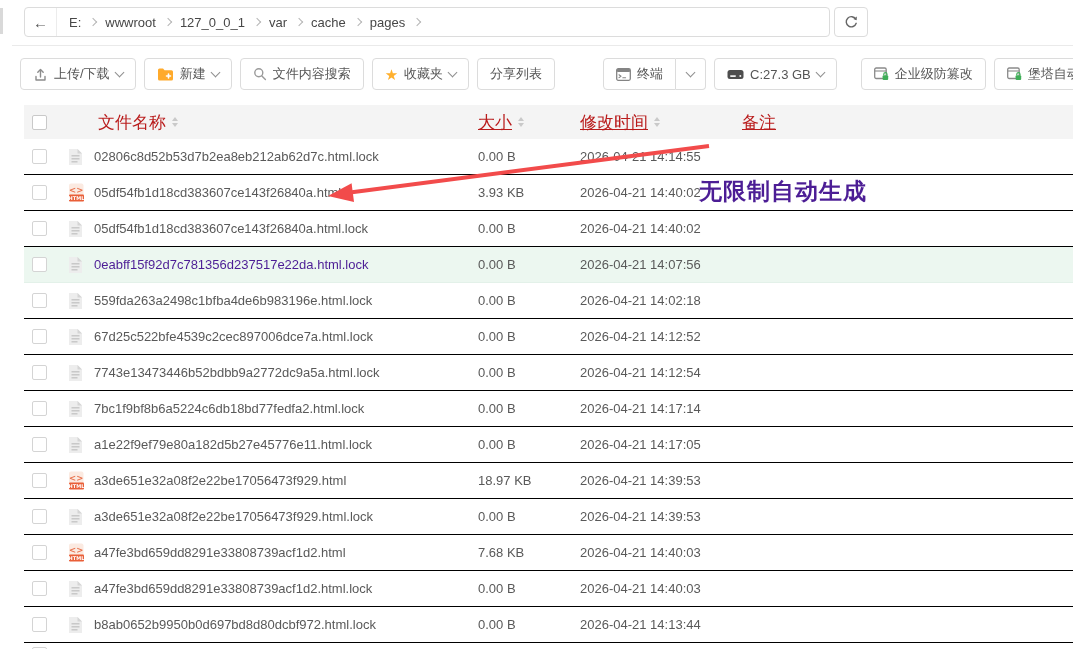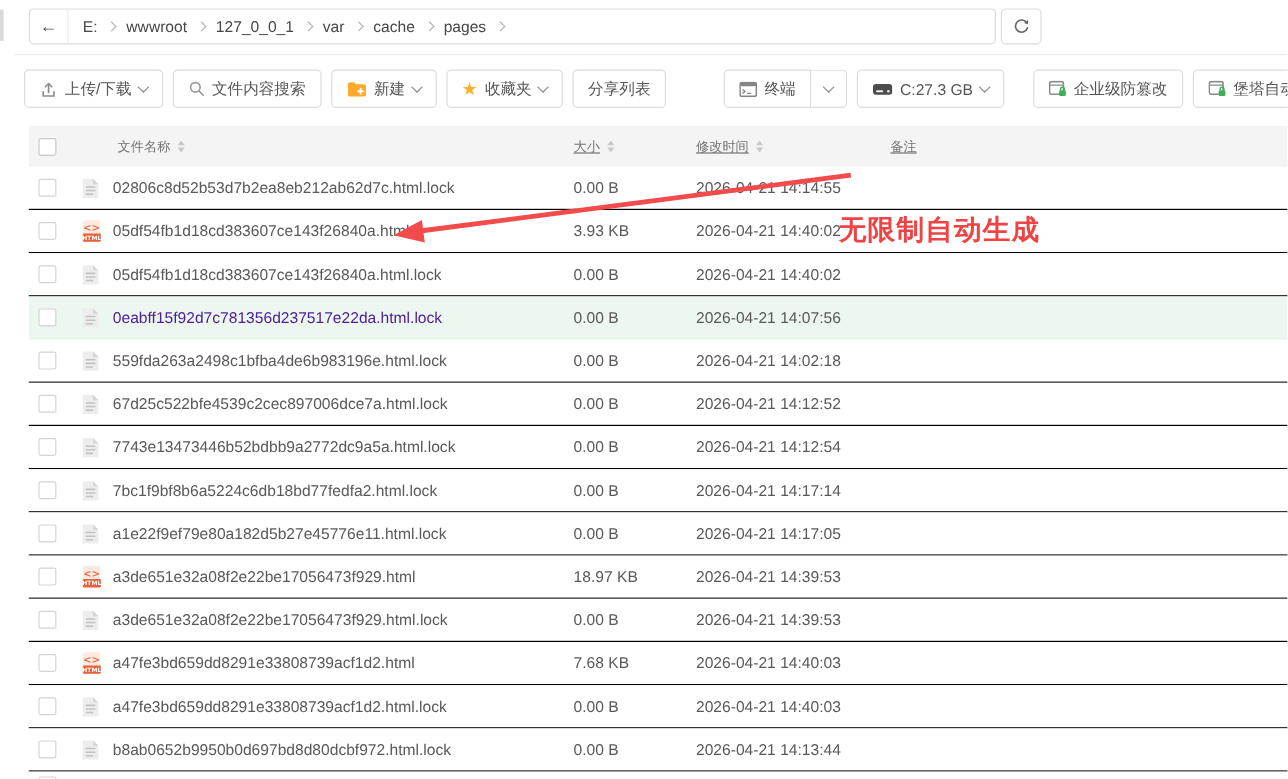--- a/index.html
+++ b/index.html
@@ -25,21 +25,21 @@
   .btn { display:inline-flex; align-items:center; gap:6px; height:32px; padding:0 12px; border:1px solid #dcdcdc; border-radius:4px; background:#fff; font-size:13px; color:#555; cursor:pointer; white-space:nowrap; }
   .btn-group { display:inline-flex;padding-left:40px; }
   .btn-group .btn:first-child { border-radius:4px 0 0 4px; }
   .btn-group .btn.caret-only { border-left:none; border-radius:0 4px 4px 0; padding:0 11px; }
   .cd { width:7px; height:7px; border-right:1.5px solid #8f8f8f; border-bottom:1.5px solid #8f8f8f; transform:rotate(45deg); display:inline-block; margin-top:-4px; }
   .v-div { width:1px; height:22px; background:#e0e0e0; margin:0 4px; }
   .star-glyph { color:#ffb02e; font-size:15px; line-height:1; }
 
   
   .table { margin:15px 0 0 24px; width:1049px; }
-  .thead { display:flex; align-items:center; height:34px; background:#f4f4f4; font-size:11px; color:#737373; }
+  .thead { display:flex; align-items:center; height:34px; background:#f4f4f4; font-size:17px; color:#b91c1c; }
   .trow { display:flex; align-items:center; height:36px; border-bottom:1px solid #000000; font-size:13px; color:#595959; background:#fff; }
   .trow.hl { background:#ecf7f0; border-bottom-color:#e3f1e9; }
   .trow.hl .fname { color:#4c1d95; }
   .c-check { width:40px; display:flex; align-items:center; padding-left:8px; flex:none; }
   .cb { width:15px; height:15px; border:1px solid #d4d4d4; border-radius:2px; background:#fff; display:inline-block; cursor:pointer; }
   .c-icon { width:26px; flex:none; display:flex; align-items:center; padding-left:4px; }
   .c-name { flex:1; display:flex; align-items:center; padding-left:4px; overflow:hidden; }
   .fname { cursor:pointer; white-space:nowrap; }
   .h-name { flex:1; display:flex; align-items:center; padding-left:34px; }
   .c-size { width:102px; flex:none; }
@@ -99,34 +99,34 @@
     <svg width="15" height="15" viewBox="0 0 15 15">
       <path d="M3 9.5 V13 H12 V9.5" fill="none" stroke="#8c8c8c" stroke-width="1.4" stroke-linecap="round" stroke-linejoin="round"></path>
       <path d="M7.5 10 V3" fill="none" stroke="#8c8c8c" stroke-width="1.4" stroke-linecap="round"></path>
       <path d="M4.8 5.3 L7.5 2.6 L10.2 5.3" fill="none" stroke="#8c8c8c" stroke-width="1.4" stroke-linecap="round" stroke-linejoin="round"></path>
     </svg>
     <span>上传/下载</span>
     <span class="cd"></span>
   </button>
 
   <button class="btn">
+    <svg width="17" height="14" viewBox="0 0 17 14">
+      <path d="M1 3 a1.5 1.5 0 0 1 1.5 -1.5 H6 l1.6 1.8 H14.5 A1.5 1.5 0 0 1 16 4.8 V12 a1.5 1.5 0 0 1 -1.5 1.5 H2.5 A1.5 1.5 0 0 1 1 12 Z" fill="#ffaa2b"></path>
+      <path d="M11.5 7 V11 M9.5 9 H13.5" stroke="#ffffff" stroke-width="1.6" stroke-linecap="round"></path>
+    </svg>
+    <span>新建</span>
+    <span class="cd"></span>
+  </button>
+
+  <button class="btn">
     <svg width="14" height="14" viewBox="0 0 14 14">
       <circle cx="5.8" cy="5.8" r="4" fill="none" stroke="#9a9a9a" stroke-width="1.4"></circle>
       <line x1="8.9" y1="8.9" x2="12.4" y2="12.4" stroke="#9a9a9a" stroke-width="1.4" stroke-linecap="round"></line>
     </svg>
     <span>文件内容搜索</span>
-  </button>
-
-  <button class="btn">
-    <svg width="17" height="14" viewBox="0 0 17 14">
-      <path d="M1 3 a1.5 1.5 0 0 1 1.5 -1.5 H6 l1.6 1.8 H14.5 A1.5 1.5 0 0 1 16 4.8 V12 a1.5 1.5 0 0 1 -1.5 1.5 H2.5 A1.5 1.5 0 0 1 1 12 Z" fill="#ffaa2b"></path>
-      <path d="M11.5 7 V11 M9.5 9 H13.5" stroke="#ffffff" stroke-width="1.6" stroke-linecap="round"></path>
-    </svg>
-    <span>新建</span>
-    <span class="cd"></span>
   </button>
 
   <button class="btn">
     <span class="star-glyph">★</span>
     <span>收藏夹</span>
     <span class="cd"></span>
   </button>
 
   <button class="btn">
     <span>分享列表</span>
@@ -495,14 +495,14 @@
         <span class="cb"></span>
       </div>
   </div>
 </div>
 
 <div class="annot-layer">
   <svg class="arrow" width="1073" height="649" viewBox="0 0 1073 649">
     <line id="arrow-line" x1="709" y1="146" x2="350" y2="192.5" stroke-width="4" stroke="#f24b4b"></line>
     <polygon id="arrow-head" points="328,196 351.6,183.3 354,202.1" fill="#f24b4b"></polygon>
   </svg>
-  <div class="annot-text" id="annot-text" style="color: #ef4444;">无限制自动生成</div>
+  <div class="annot-text" id="annot-text" style="color: #4c1d95;">无限制自动生成</div>
 </div>
 
 </body></html>

